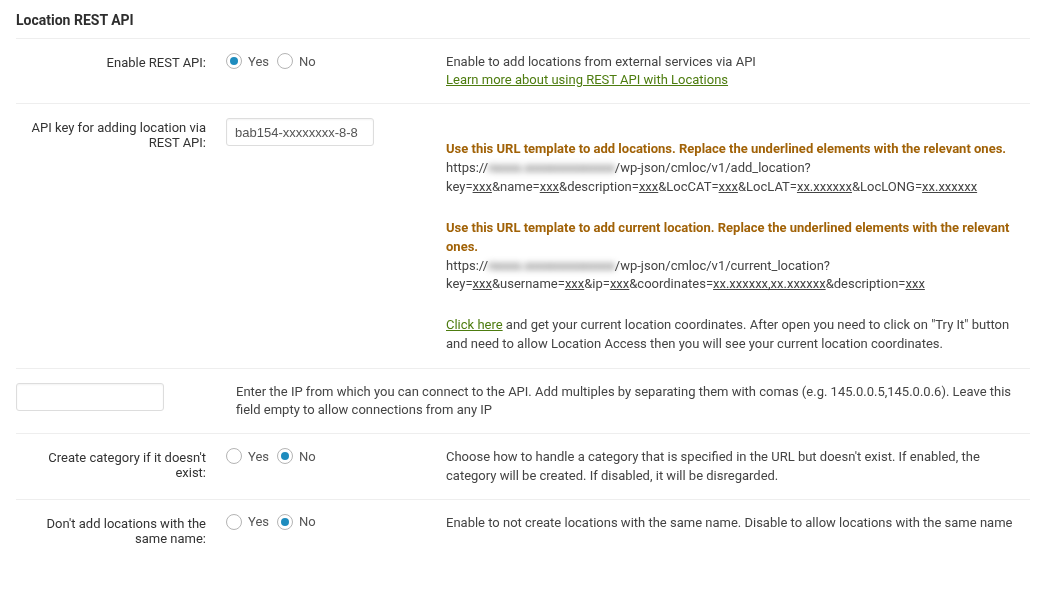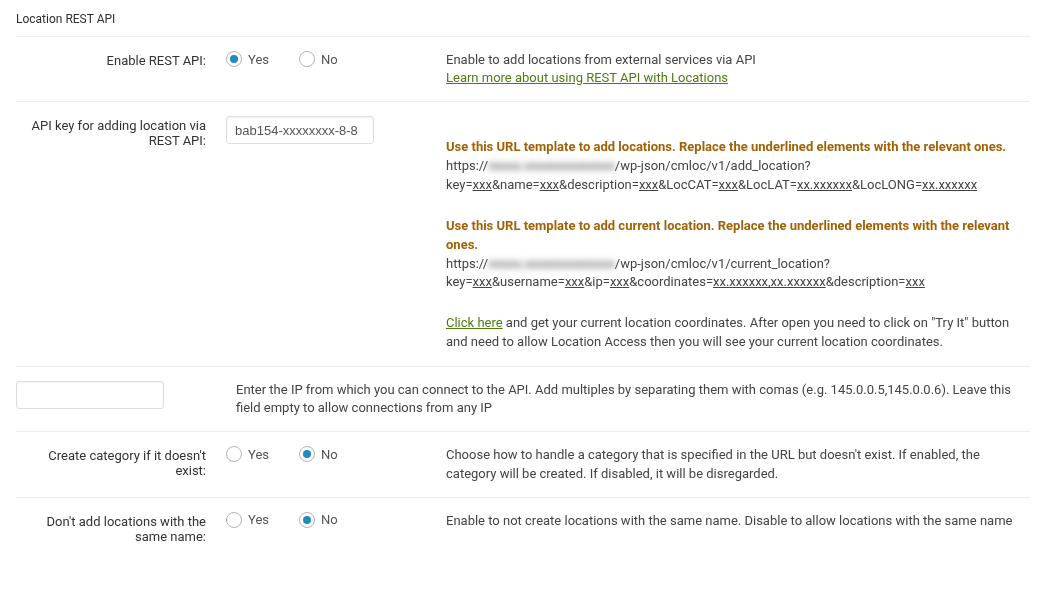--- a/index.html
+++ b/index.html
@@ -6,22 +6,22 @@
   body {
     margin: 0;
     padding: 12px 16px 20px 16px;
     font-family: -apple-system, BlinkMacSystemFont, "Segoe UI", Roboto, sans-serif;
     font-size: 13px;
     color: #444;
     background: #fff;
     width: 1046px;
   }
   h2 {
-    font-size: 12px;
-    font-weight: 400;
+    font-size: 14px;
+    font-weight: 700;
     color: #2e2e2e;
     margin: 0 0 10px 0;
   }
   .row {
     display: flex;
     align-items: flex-start;
     padding: 14px 0 14px 0;
     border-top: 1px solid #eee;
   }
   .label-col {
@@ -38,21 +38,21 @@
     flex-shrink: 0;
     padding-top: 0;
   }
   .desc-col {
     flex: 1;
     color: #444;
     line-height: 1.4;
   }
   .radio-group {
     display: flex;
-    gap: 30px;
+    gap: 8px;
     align-items: center;
   }
   .radio-item {
     display: flex;
     align-items: center;
     gap: 6px;
     cursor: pointer;
   }
   .radio {
     width: 16px;

